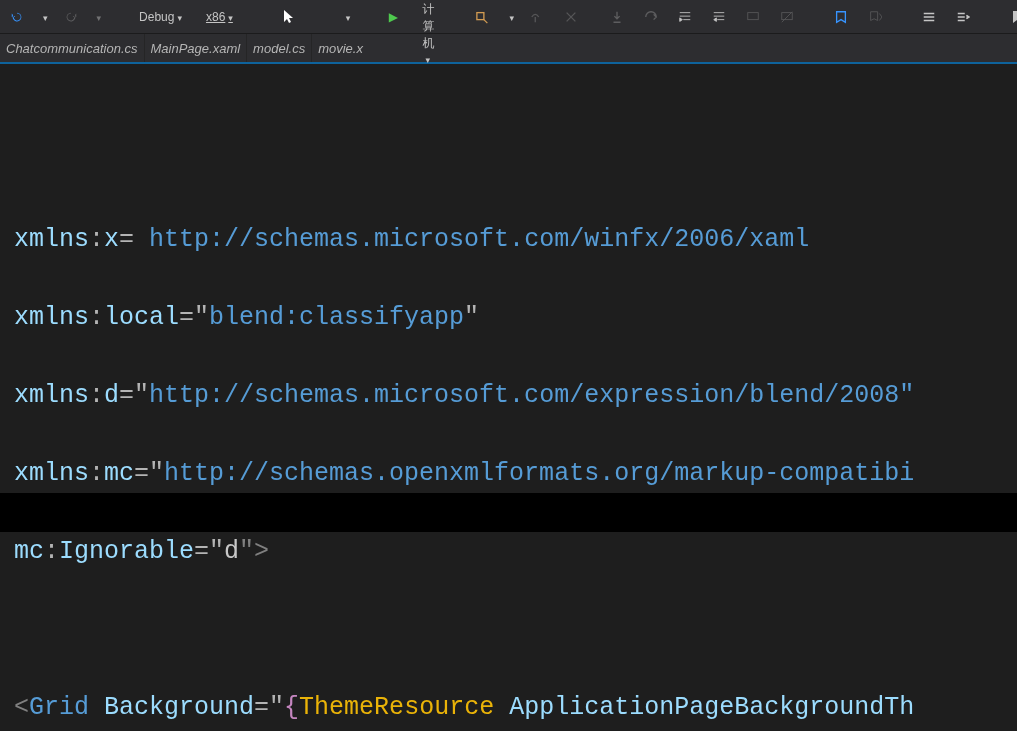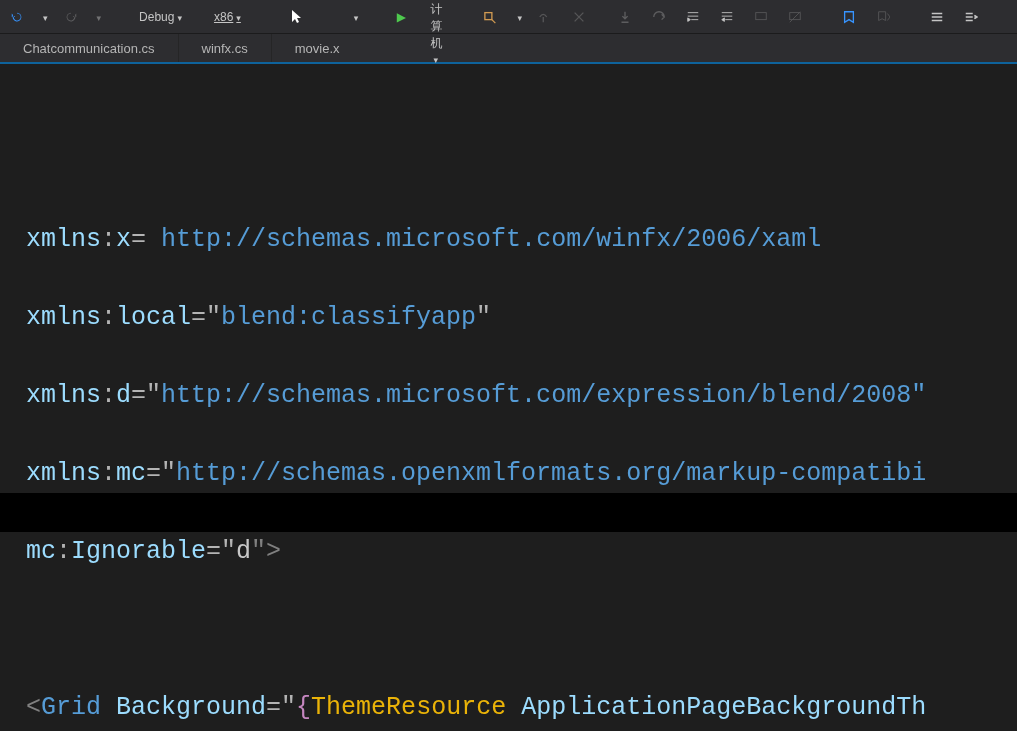--- a/index.html
+++ b/index.html
@@ -20,32 +20,33 @@
 .tb-sep { width:1px; height:18px; background:#3f3f46; margin:0 4px; }
 .chev::after { content:"▾"; font-size:9px; color:#c5c5c5; margin-left:3px; }
 .run-icon { color:#4ec94e; font-size:12px; }
 .faded { opacity:0.45; }
 
 .tabs {
   height:30px; display:flex; align-items:stretch;
   background:#2d2d30; border-bottom:2px solid #0e639c;
 }
 .tab {
-  display:flex; align-items:center; padding:0 23px;
+  display:flex; align-items:center; padding:0 6px;
   color:#b5b5b5; font-size:13px; cursor:pointer;
   border-right:1px solid #252526;
+  font-style:italic;
 }
 .tab.active { background:#1e1e1e; color:#fff; }
 
 .editor {
   height:calc(731px - 34px - 30px);
   background:#1e1e1e; overflow:hidden;
   font-family:Consolas,"Courier New",monospace;
   font-size:25px; line-height:39px; white-space:pre;
-  padding-left:26px; position:relative;
+  padding-left:14px; position:relative;
 }
 .editor-content { position:relative; }
 .hl-line {
   position:absolute; left:0; right:0; height:39px;
   background:#000; z-index:0;
 }
 .line { position:relative; z-index:1; }
 
 .c-attr { color:#9cdcfe; }
 .c-elem { color:#569cd6; }
@@ -68,21 +69,21 @@
   </div>
   <span class="chev"></span>
   <div class="tb-btn faded">
     <svg width="14" height="14" viewBox="0 0 16 16">
         <path d="M8 3a5 5 0 1 0 4.5 2.8L14 4v4h-4l1.5-1.5A4 4 0 1 1 8 4z" fill="#999"></path>
       </svg>
   </div>
   <span class="chev faded"></span>
   <div class="tb-sep"></div>
   <div class="tb-text chev">Debug</div>
-  <div class="tb-text chev" style="margin-left:8px;text-decoration:underline;">x86</div>
+  <div class="tb-text chev" style="margin-left:0;text-decoration:underline;">x86</div>
   <div class="tb-btn" style="margin-left:28px;color:#fff;">
     <svg width="12" height="14" viewBox="0 0 12 14">
         <path d="M0 0 L0 12 L3 9 L5 13 L7 12 L5 8 L9 8 Z" fill="#fff"></path>
       </svg>
   </div>
   <span class="chev" style="margin-left:30px;"></span>
   <div class="tb-sep"></div>
   <div class="tb-btn run-icon">▶</div>
   <div class="tb-text chev">本地计算机</div>
   <div class="tb-sep"></div>
@@ -163,21 +164,22 @@
   <div class="tb-btn">
       <svg width="16" height="16" viewBox="0 0 16 16">
         <path d="M4 2h8v12l-4-3-4 3z" fill="#c5c5c5"></path>
       </svg>
     </div>
   <span class="chev"></span>
 </div>
 
 <div class="tabs">
   <div class="tab">Chatcommunication.cs</div>
-  <div class="tab">winfx.cs</div>
+  <div class="tab">MainPage.xaml</div>
+  <div class="tab">model.cs</div>
   <div class="tab" style="border-right:none;">movie.x</div>
 </div>
 
 <div class="editor">
   <div class="hl-line" style="top:429px;"></div>
   <div class="editor-content">
 <div class="line"><span class="c-attr">xmlns</span><span class="c-punc">:</span><span class="c-attr">x</span><span class="c-eq">=</span><span class="c-elem"> http://schemas.microsoft.com/winfx/2006/xaml</span></div>
 <div class="line"><span class="c-attr">xmlns</span><span class="c-punc">:</span><span class="c-attr">local</span><span class="c-eq">="</span><span class="c-elem">blend:classifyapp</span><span class="c-eq">"</span></div>
 <div class="line"><span class="c-attr">xmlns</span><span class="c-punc">:</span><span class="c-attr">d</span><span class="c-eq">="</span><span class="c-elem">http://schemas.microsoft.com/expression/blend/2008"</span></div>
 <div class="line"><span class="c-attr">xmlns</span><span class="c-punc">:</span><span class="c-attr">mc</span><span class="c-eq">="</span><span class="c-elem">http://schemas.openxmlformats.org/markup-compatibi</span></div>

